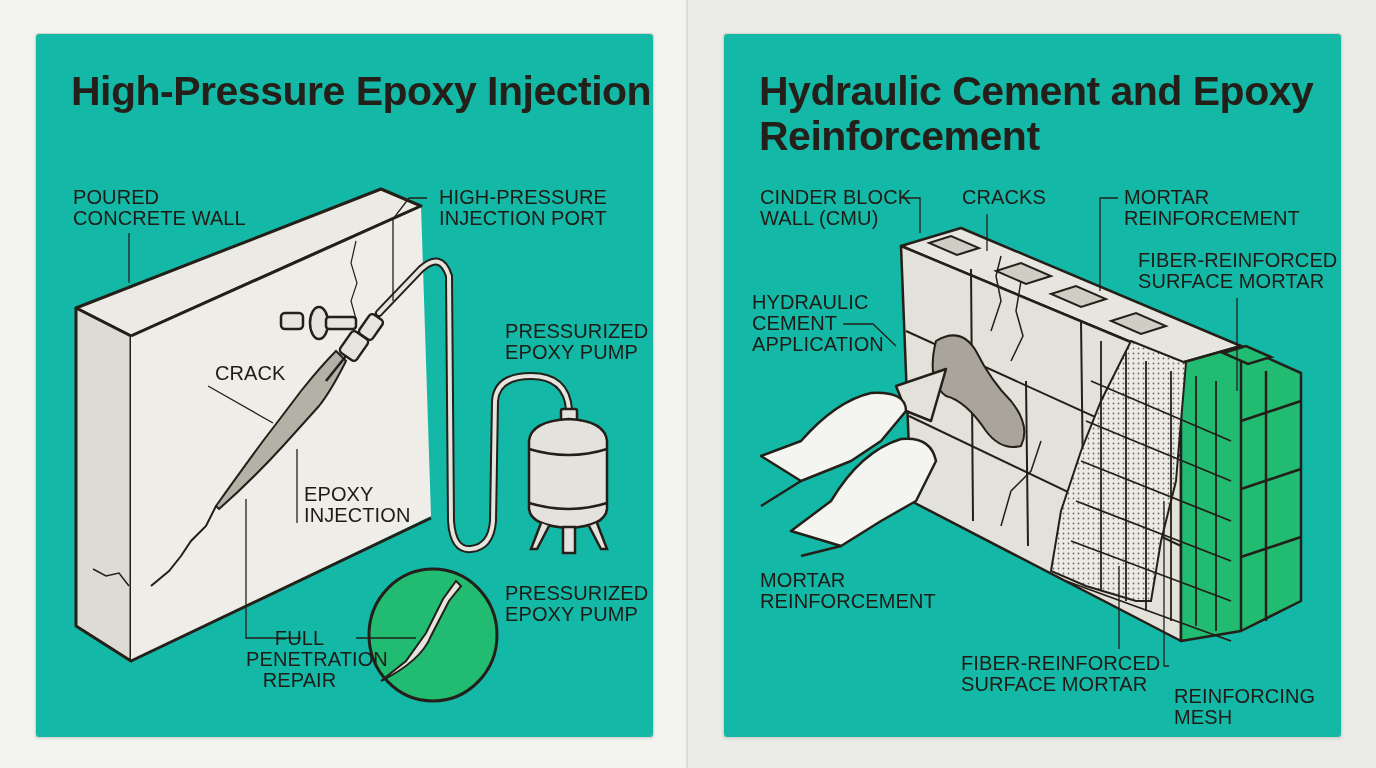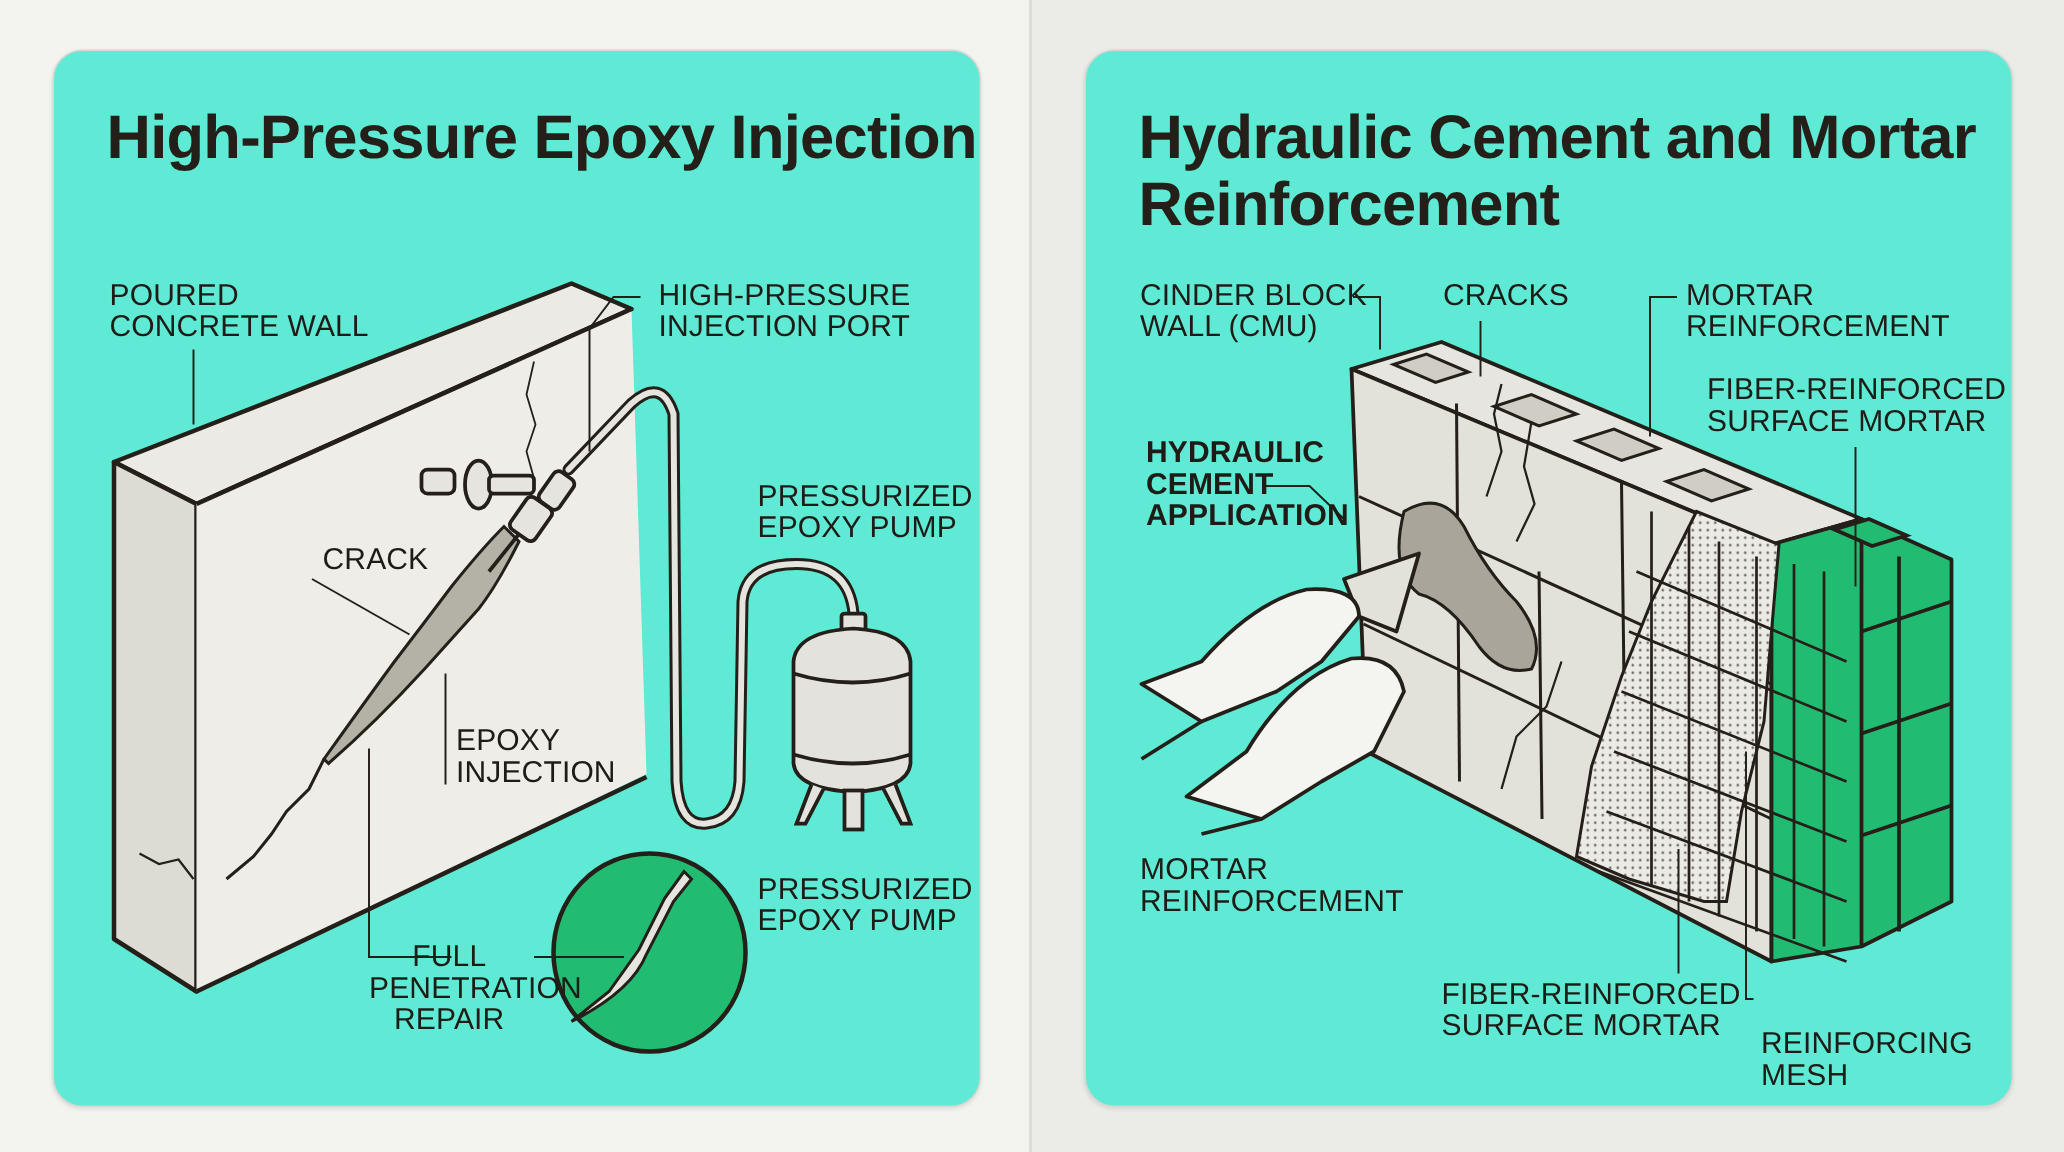--- a/index.html
+++ b/index.html
@@ -6,21 +6,21 @@
   body {
     width:1376px; height:768px; overflow:hidden; position:relative;
     background:#f1f1ee;
     font-family:"Liberation Sans", "DejaVu Sans", sans-serif;
   }
   .half-left { position:absolute; left:0; top:0; width:687px; height:768px; background:#f3f3f0; }
   .half-right { position:absolute; left:688px; top:0; width:688px; height:768px; background:#ebebe8; }
   .divider { position:absolute; left:686px; top:0; width:2px; height:768px; background:#dcdcd8; }
   .panel {
     position:absolute; top:33px; height:703px;
-    background:#5eead4; border:1px solid #d6d6d2; border-radius:20px;
+    background:#14b8a6; border:1px solid #d6d6d2; border-radius:4px;
     box-shadow:0 1px 3px rgba(0,0,0,0.10);
   }
   .panel.left { left:35px; width:617px; }
   .panel.right { left:723px; width:617px; }
   .title {
     position:absolute; margin:0; font-weight:700; color:#241f18;
     font-size:41px; line-height:45px; letter-spacing:-0.5px;
   }
   .label {
     position:absolute; margin:0; color:#1f1b16; font-size:20px; line-height:21px;
@@ -181,29 +181,29 @@
     <g stroke="#241f18" stroke-width="1.3" fill="none">
       <polyline points="901,197 919,197 919,232"></polyline>
       <line x1="986" y1="213" x2="986" y2="250"></line>
       <polyline points="1117,197 1099,197 1099,290"></polyline>
       <line x1="1236" y1="297" x2="1236" y2="390"></line>
       <polyline points="842,323 872,323 895,345"></polyline>
       <line x1="1118" y1="565" x2="1118" y2="648"></line>
       <polyline points="1163,500 1163,665 1168,665"></polyline>
     </g>
   </svg>
-  <h1 class="title" style="left:35px;top:35px;width:560px;">Hydraulic Cement and Mortar Reinforcement</h1>
+  <h1 class="title" style="left:35px;top:35px;width:560px;">Hydraulic Cement and Epoxy Reinforcement</h1>
   <p class="label" style="left:36px;top:153px;">CINDER BLOCK
 WALL (CMU)</p>
   <p class="label" style="left:238px;top:153px;">CRACKS</p>
   <p class="label" style="left:400px;top:153px;">MORTAR
 REINFORCEMENT</p>
   <p class="label" style="left:414px;top:216px;">FIBER-REINFORCED
 SURFACE MORTAR</p>
-  <p class="label" style="left:40px;top:258px;font-weight:bold;">HYDRAULIC
+  <p class="label" style="left:28px;top:258px;">HYDRAULIC
 CEMENT
 APPLICATION</p>
   <p class="label" style="left:36px;top:536px;">MORTAR
 REINFORCEMENT</p>
   <p class="label" style="left:237px;top:619px;">FIBER-REINFORCED
 SURFACE MORTAR</p>
   <p class="label" style="left:450px;top:652px;">REINFORCING
 MESH</p>
 </div>
 

